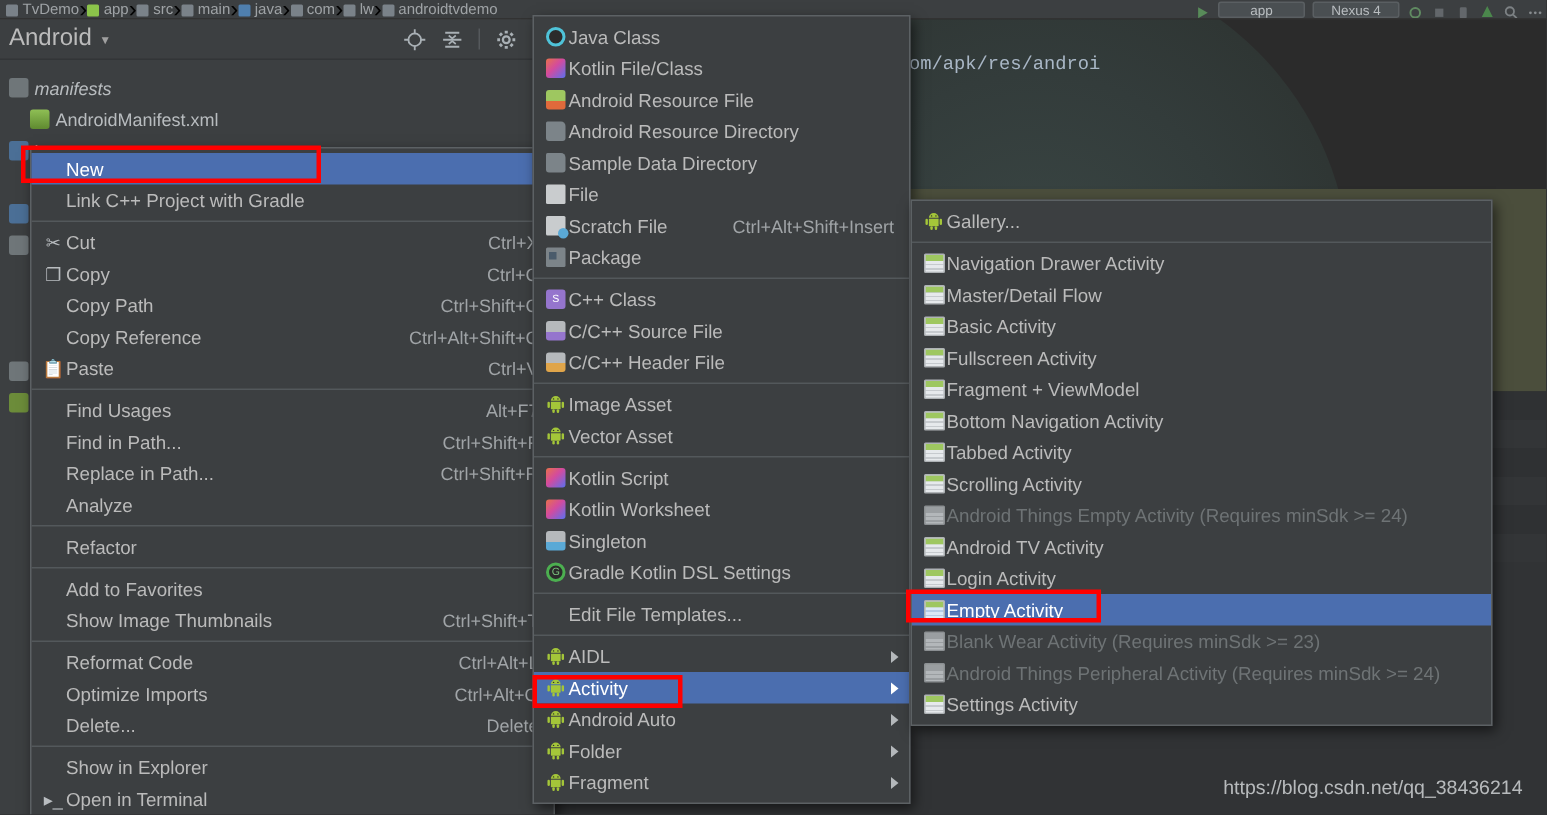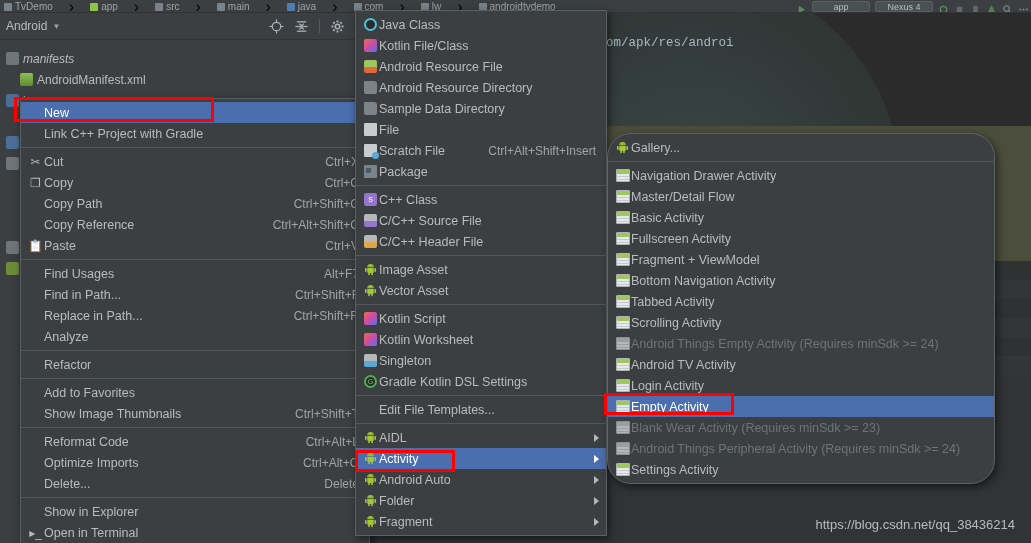--- a/index.html
+++ b/index.html
@@ -16,21 +16,21 @@
     background: #2b2b2b;
   }
 
   
   .ide-topbar {
     position: absolute; left: 0; top: 0; width: 1031px; height: 13px;
     background: #3c3f41;
     border-bottom: 1px solid #323232;
     overflow: hidden;
   }
-  .crumbs { display: flex; align-items: center; height: 13px; gap: 16px; padding-left: 4px; }
+  .crumbs { display: flex; align-items: center; height: 13px; gap: 0; padding-left: 4px; }
   .crumb { display: flex; align-items: center; gap: 3px; font-size: 10px; color: #9fa3a6; white-space: nowrap; }
   .mini-ico { width: 8px; height: 8px; border-radius: 1px; display: inline-block; }
   .mini-ico.green { background: #8bc34a; }
   .mini-ico.folder { background: #7a8289; }
   .mini-ico.blue { background: #4f7fae; }
   .topright { position: absolute; right: 2px; top: 0; height: 13px; display: flex; align-items: center; gap: 5px; }
   .run-combo {
     height: 11px; min-width: 58px; border: 1px solid #5a5f62; border-radius: 2px;
     background: #4a4f52; color: #b9bdc0; font-size: 9px; display: flex;
     align-items: center; justify-content: center; padding: 0 5px;
@@ -39,21 +39,21 @@
 
   
   .tool-window {
     position: absolute; left: 0; top: 13px; width: 360px; height: 530px;
     background: #3c3f41; border-right: 1px solid #2e3133;
   }
   .tw-header {
     height: 27px; display: flex; align-items: center; padding: 0 6px;
     border-bottom: 1px solid #323537; background: #3c3f41;
   }
-  .tw-title { font-size: 12px; color: #bbbbbb; }
+  .tw-title { font-size: 16px; color: #bbbbbb; }
   .tw-caret { margin-left: 5px; color: #a0a0a0; font-size: 8px; }
   .tw-actions { margin-left: auto; display: flex; align-items: center; gap: 10px; padding-right: 8px; }
   .tw-actions .vr { width: 1px; height: 14px; background: #55595c; }
   .tw-icon { width: 15px; height: 15px; color: #a9b0b5; display: inline-block; }
 
   .tree { padding: 8px 0 0 2px; font-size: 12px; color: #b8bcbf; }
   .tree-row { height: 21px; display: flex; align-items: center; gap: 4px; padding-left: 4px; white-space: nowrap; }
   .tw-ico {
     width: 13px; height: 13px; border-radius: 2px; flex: none; display: inline-block;
   }
@@ -120,21 +120,21 @@
     position: absolute; right: 7px; top: 50%; transform: translateY(-50%);
     width: 0; height: 0; border-left: 5px solid #b4b8bb;
     border-top: 4px solid transparent; border-bottom: 4px solid transparent;
   }
   .menu-item.selected .mi-arrow { border-left-color: #ffffff; }
   .menu-sep { height: 1px; background: #53585b; margin: 3px 0; }
 
   
   #menu-context  { left: 20px;  top: 98px;  width: 350px; }
   #menu-new      { left: 355px; top: 10px;  width: 252px; }
-  #menu-activity { left: 607px; top: 133px; width: 388px; border-radius: 24px; }
+  #menu-activity { left: 607px; top: 133px; width: 388px; }
 
   
   .ic { width: 13px; height: 13px; display: inline-block; position: relative; }
   .ic.javaclass { border-radius: 50%; background: #2b2b2b; border: 2px solid #4fc3d9; }
   .ic.kotlin { background: linear-gradient(135deg,#e8714b 0%, #d34b9e 45%, #5a6ff0 100%); border-radius: 2px; }
   .ic.resfile { background: linear-gradient(#9ec760 55%, #e06a3b 55%); border-radius: 2px; }
   .ic.folder { background: #7c8489; border-radius: 1px 3px 2px 2px; }
   .ic.file { background: #c9ccce; border-radius: 1px; }
   .ic.scratch { background: #c9ccce; border-radius: 1px; }
   .ic.scratch:after {

